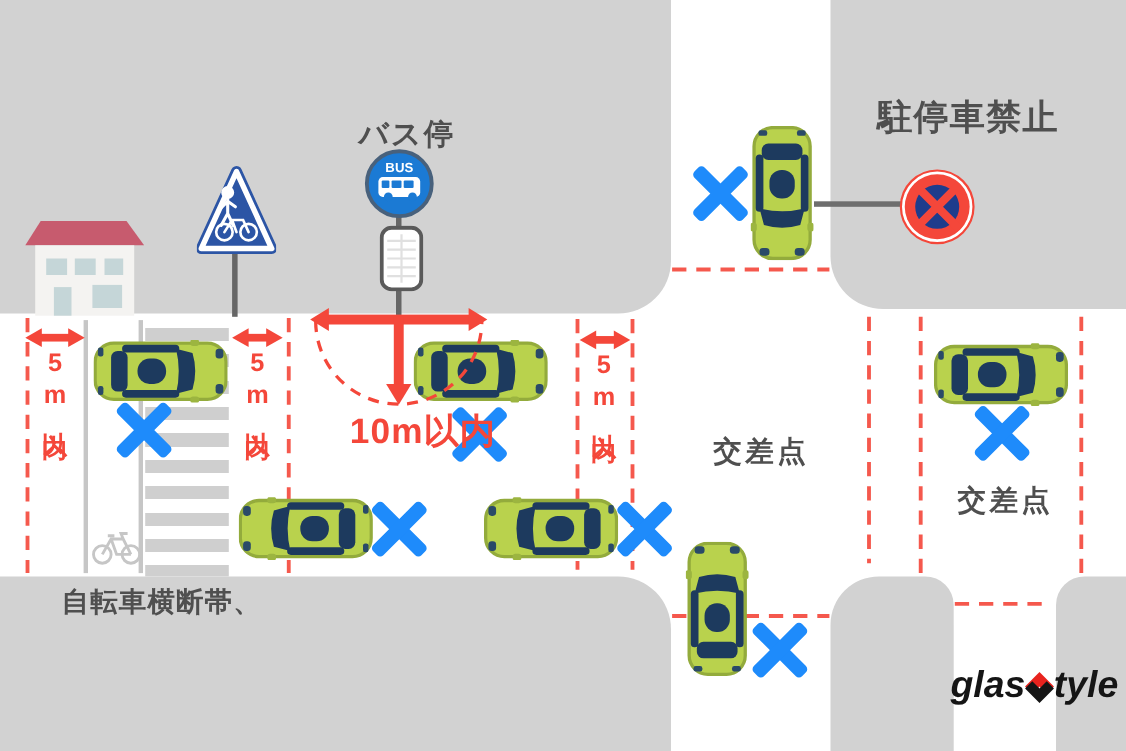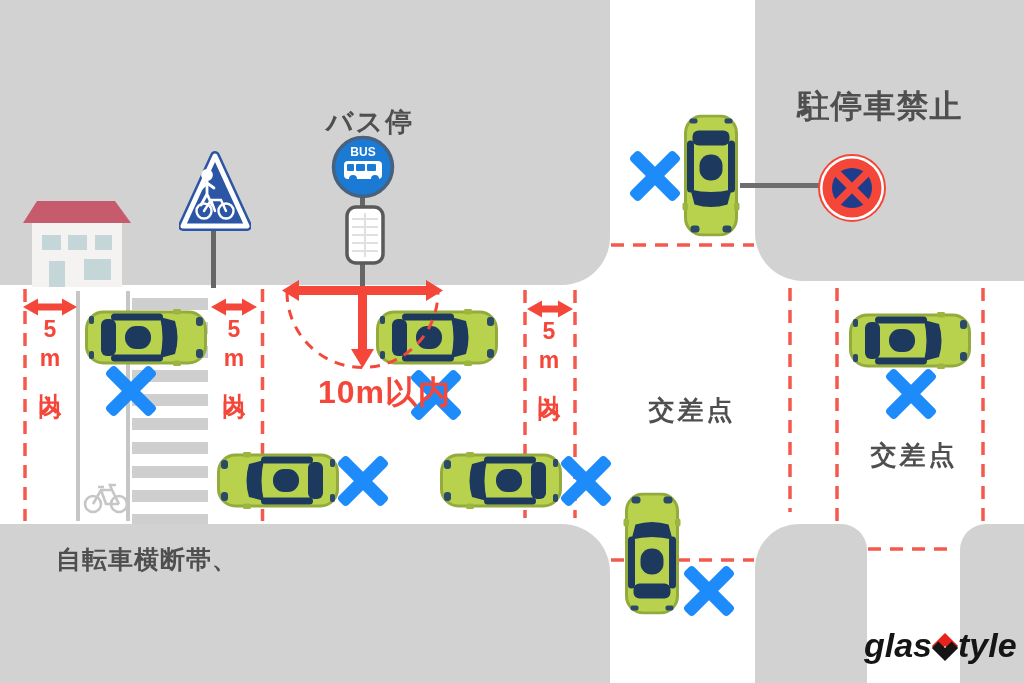--- a/index.html
+++ b/index.html
@@ -31,22 +31,22 @@
   .vlabel{
     position:absolute;color:var(--prohibition-red,#f44336);
     writing-mode:vertical-rl;text-orientation:upright;
     font-size:23px;letter-spacing:3px;line-height:26px;text-align:left;
   }
   .lbl-bus{left:300px;top:104px;width:140px;font-size:27px;letter-spacing:2px;}
   .lbl-nostop{left:796px;top:90px;width:168px;font-size:32px;line-height:33px;letter-spacing:1px;}
   .lbl-10m{left:284px;top:371px;font-size:32px;letter-spacing:1px;margin-left:34px;}
   .lbl-xing1{left:626px;top:393px;width:132px;font-size:26px;letter-spacing:3px;}
   .lbl-xing2{left:848px;top:438px;width:132px;font-size:26px;letter-spacing:3px;}
-  .lbl-crosswalk{left:36px;top:533px;width:222px;font-size:25px;line-height:29px;letter-spacing:1px;margin-top:12px;}
-  .logo{position:absolute;left:864px;top:626px;display:flex;align-items:center;
+  .lbl-crosswalk{left:36px;top:533px;width:222px;font-size:25px;line-height:29px;letter-spacing:1px;}
+  .logo{position:absolute;left:864px;top:604px;display:flex;align-items:center;
         font-style:italic;font-weight:700;font-size:34px;color:#151515;letter-spacing:0;}
   .logo svg{margin:2px -2px 0 -2px;}
   svg{display:block;}
 </style>
 </head>
 <body>
 
 <div id="stage">
 
   <svg width="0" height="0">

